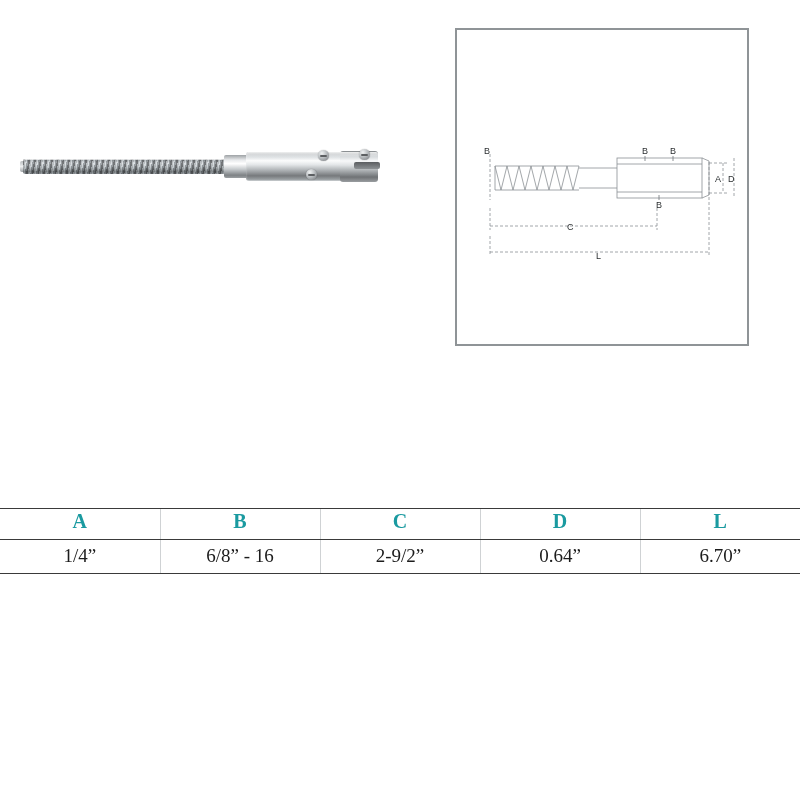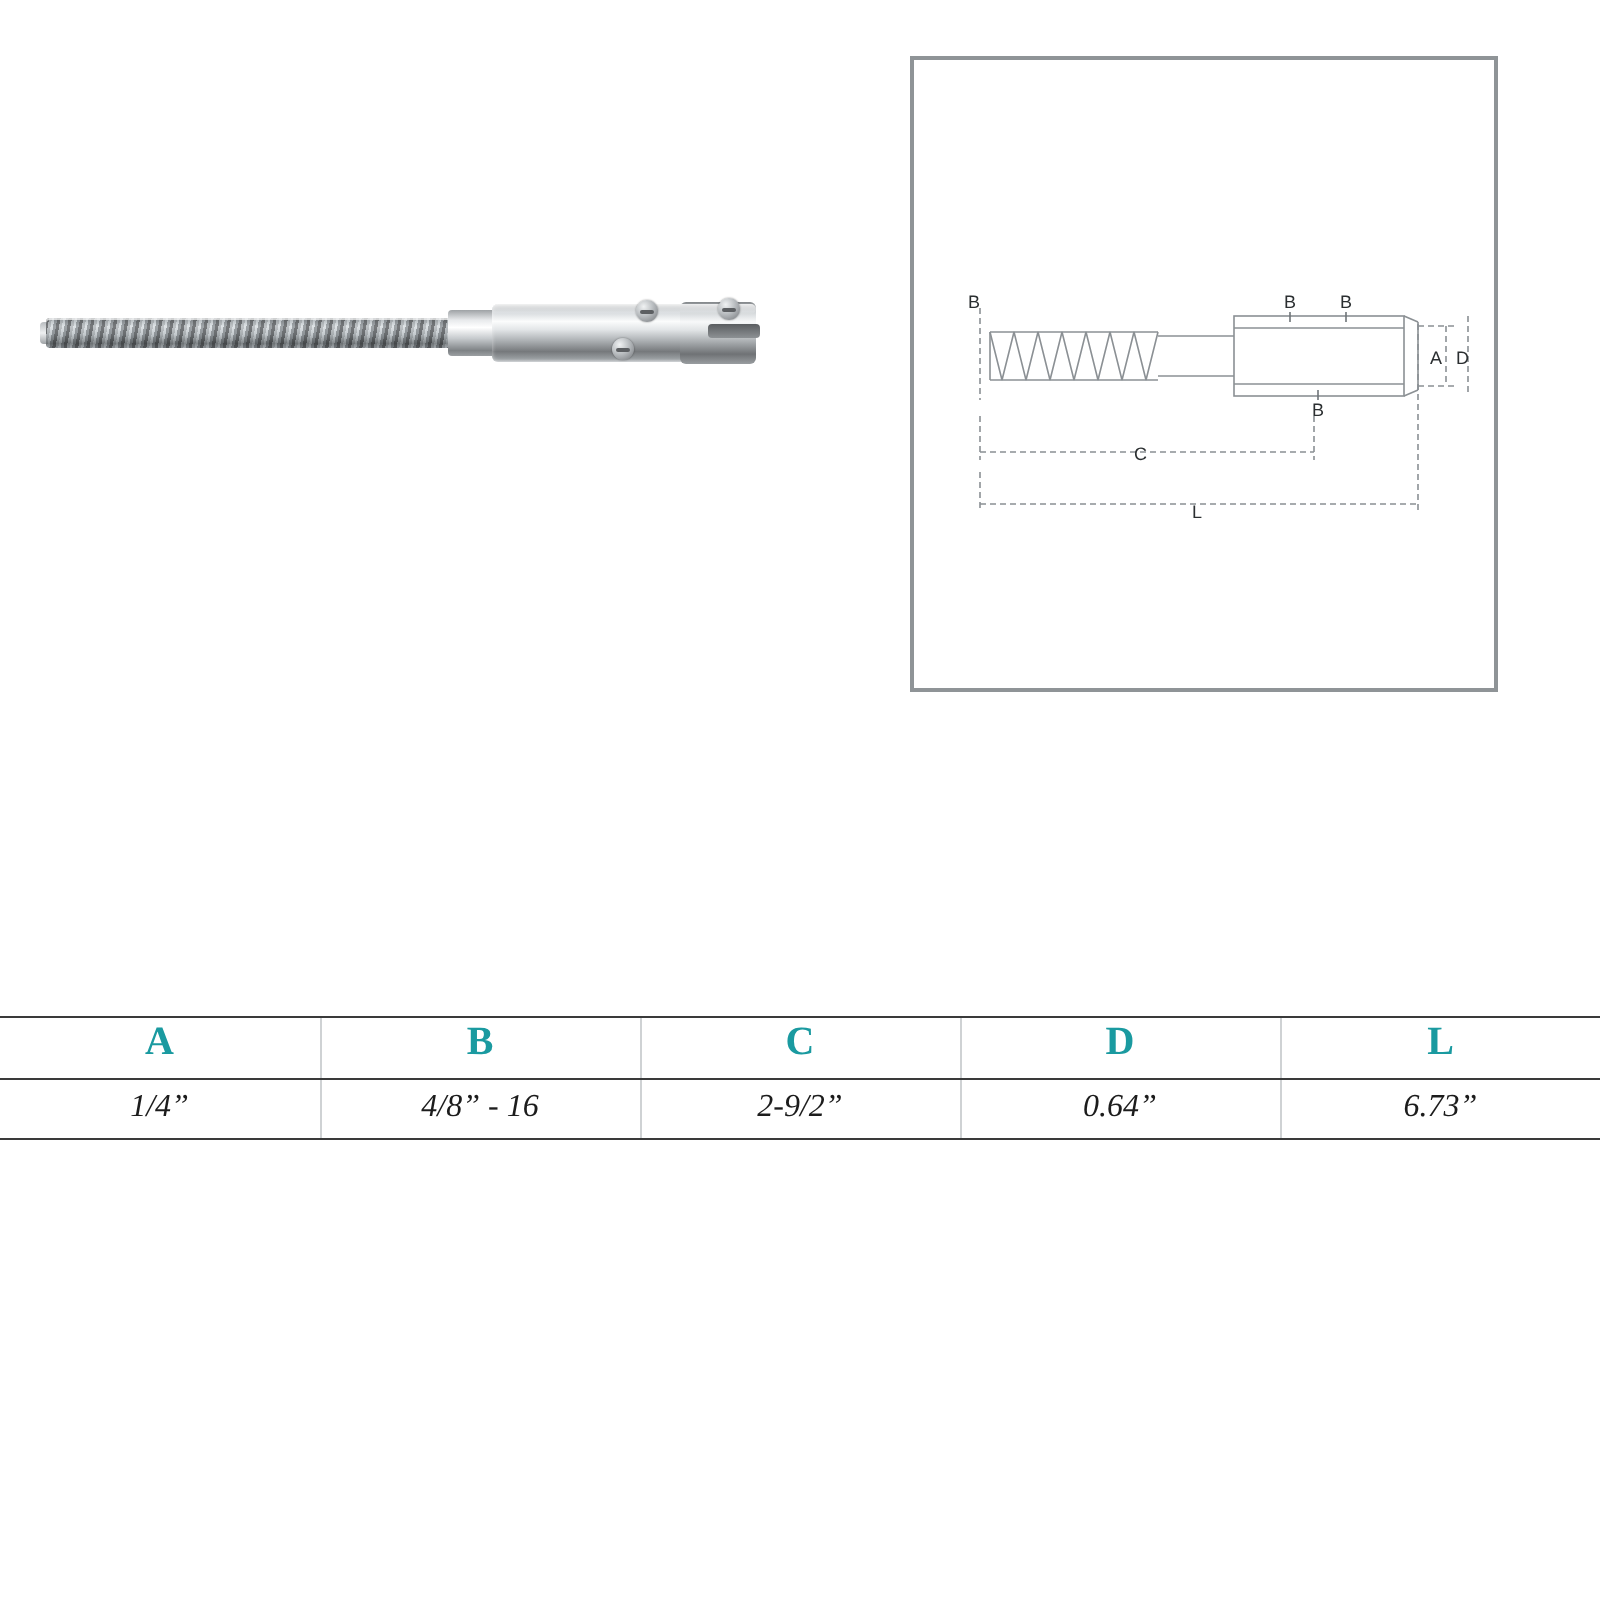--- a/index.html
+++ b/index.html
@@ -165,25 +165,24 @@
   table.dims tr.head-row th {
     color: #1a9aa0;
     font-size: 20px;
     font-weight: bold;
     padding: 1px 0 6px 0;
     border-bottom: 1px solid #3a3a3a;
     font-family: "Liberation Serif", serif;
   }
   table.dims tr.value-row td {
     color: #1c1c1c;
-    font-size: 16px;
+    font-size: 19px;
     padding: 5px 0 6px 0;
     border-bottom: 1px solid #3a3a3a;
     font-family: "Liberation Serif", serif;
-    font-style: italic;
   }
   table.dims th:first-child, table.dims td:first-child { border-left: none; }
   table.dims th:last-child, table.dims td:last-child { border-right: none; }
   .top-rule {
     width: 800px;
     height: 1px;
     background: #3a3a3a;
   }
 </style>
 </head>
@@ -270,20 +269,20 @@
     <tbody>
         <tr class="head-row">
       <th>A</th>
       <th>B</th>
       <th>C</th>
       <th>D</th>
       <th>L</th>
     </tr>
     <tr class="value-row">
       <td>1/4”</td>
-      <td>4/8” - 16</td>
+      <td>6/8” - 16</td>
       <td>2-9/2”</td>
       <td>0.64”</td>
-      <td>6.73”</td>
+      <td>6.70”</td>
     </tr>
   </tbody>
     </table>
 </div>
 
 </body></html>

